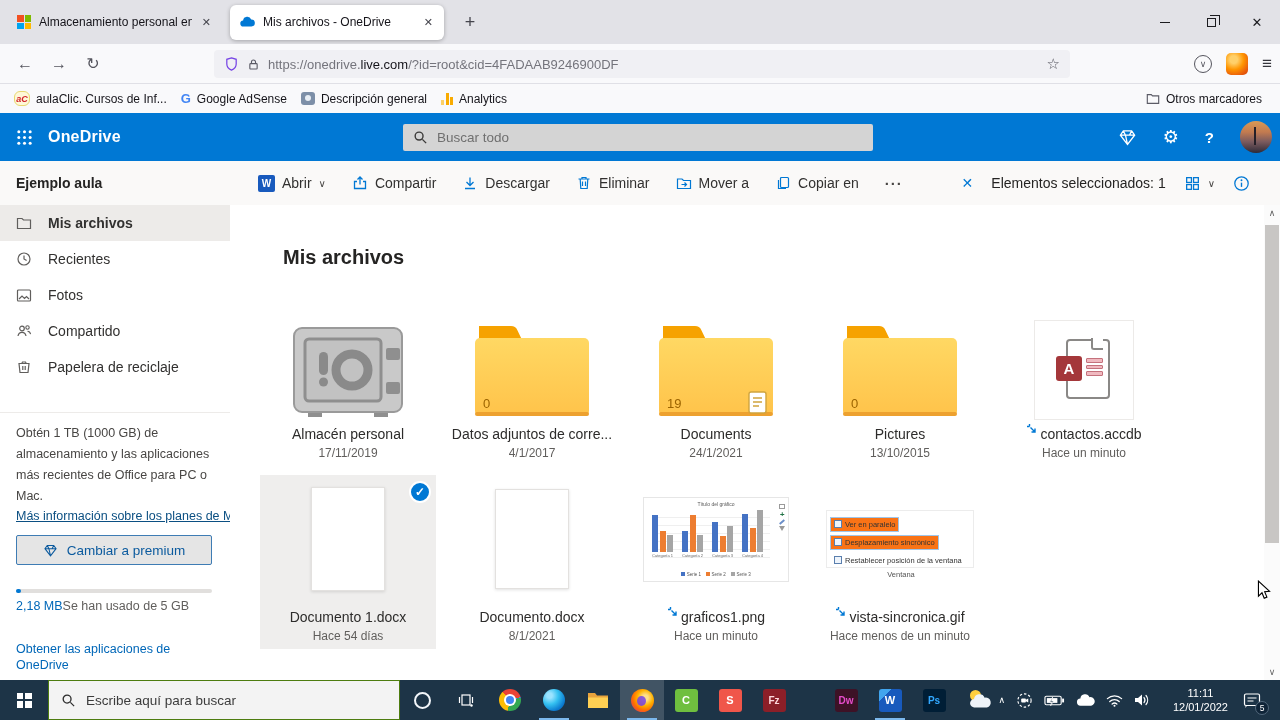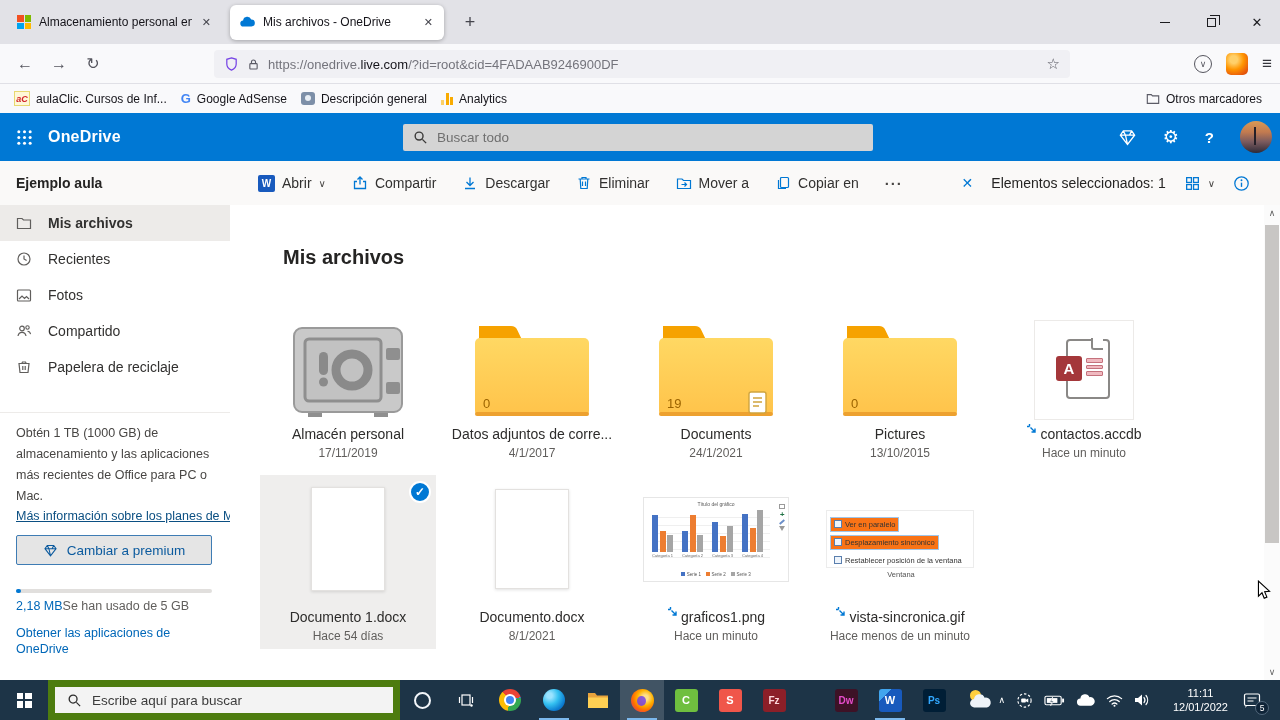--- a/index.html
+++ b/index.html
@@ -25,21 +25,21 @@
 .urlbar{position:absolute;left:214px;top:6px;width:856px;height:28px;background:#f0f0f4;border-radius:4px;display:flex;align-items:center;padding:0 10px;gap:8px}
 .url{flex:1;font-size:13px;color:#15141a;white-space:nowrap;overflow:hidden}
 .url .dim{color:#74747c}
 .url-star{font-size:15px;color:#55555e}
 .nav-right{position:absolute;right:8px;top:6px;height:28px;display:flex;align-items:center;gap:14px}
 .pocket{width:18px;height:18px;border:1.4px solid #55555e;border-radius:50%;display:flex;align-items:center;justify-content:center;font-size:9px;color:#55555e}
 .ffacct{width:22px;height:22px;border-radius:5px;background:radial-gradient(circle at 35% 30%,#ffd06a 0 18%,#ff9500 48%,#e8590c 80%,#d04a08)}
 .hamb{font-size:17px;color:#36363c}
 .bookmarksbar{position:absolute;left:0;top:84px;width:1280px;height:29px;background:#f9f9fb;display:flex;align-items:center;font-size:12px;color:#15141a}
 .bm{display:flex;align-items:center;gap:6px;margin-left:14px}
-.bm-ac{width:16px;height:15px;background:#fff8d8;border:1px solid #e8d870;border-radius:0;font-size:9px;font-weight:bold;color:#d2232a;display:flex;align-items:center;justify-content:center;font-style:italic}
+.bm-ac{width:16px;height:15px;background:#fff8d8;border:1px solid #e8d870;border-radius:6px;font-size:9px;font-weight:bold;color:#d2232a;display:flex;align-items:center;justify-content:center;font-style:italic}
 .bm-g{font-size:13px;font-weight:bold;color:#4285f4}
 .bm-desc{width:14px;height:13px;background:#7d8fa8;border-radius:3px;position:relative}
 .bm-desc::after{content:'';position:absolute;left:4px;top:3px;width:6px;height:6px;border-radius:50%;background:#e8eef5}
 .bm-bars{display:flex;align-items:flex-end;gap:1.5px;height:12px}
 .bm-bars i{width:3px;background:#f9ab00;display:block}
 .bm-bars i:nth-child(1){height:5px;background:#fcd067}.bm-bars i:nth-child(2){height:12px}.bm-bars i:nth-child(3){height:8px}
 .bm-right{margin-left:auto;margin-right:18px;display:flex;align-items:center;gap:6px}
 
 .odheader{position:absolute;left:0;top:113px;width:1280px;height:48px;background:#0078d4;display:flex;align-items:center}
 .waffle{width:48px;height:48px;display:flex;align-items:center;justify-content:center}
@@ -70,21 +70,21 @@
 .nav-item.sel{background:#edebe9;font-weight:bold}
 .side-promo{position:absolute;left:0;top:207px;width:230px;border-top:1px solid #edebe9;padding:10px 16px 0}
 .promo-text{font-size:12.5px;color:#484644;line-height:21px;width:200px}
 .promo-link{font-size:12.5px;color:#0b4f82;text-decoration:underline;white-space:nowrap;overflow:hidden;display:block;margin-top:2px;width:214px}
 .premium-btn{margin-top:12px;width:196px;height:30px;border:1px solid #3e7cb4;background:#e5e5e5;border-radius:2px;display:flex;align-items:center;justify-content:center;gap:9px;font-size:13.5px;color:#0b5a9e;font-family:"Liberation Sans",sans-serif}
 .quota-track{margin-top:24px;width:196px;height:4px;background:#e1dfdd;border-radius:2px;position:relative}
 .quota-fill{position:absolute;left:0;top:0;width:5px;height:4px;background:#0078d4;border-radius:2px}
 .quota-text{margin-top:6px;font-size:12.5px}
 .quota-used{color:#0067b8}
 .quota-label{color:#605e5c}
-.apps-link{margin-top:12px;font-size:12.5px;color:#0067b8;width:170px;line-height:16px}
+.apps-link{margin-top:28px;font-size:12.5px;color:#0067b8;width:170px;line-height:16px}
 
 .content-title{position:absolute;left:283px;top:246px;font-size:20px;font-weight:bold;color:#252423}
 .tile{position:absolute;width:176px;text-align:center}
 .tile .art{height:120px;display:flex;align-items:flex-end;justify-content:center;position:relative}
 .tile-name{margin-top:6px;font-size:14px;color:#2d2c2b;display:flex;align-items:center;justify-content:center;gap:2px;white-space:nowrap}
 .tile-meta{margin-top:4px;font-size:12px;color:#605e5c}
 .tile.sel-tile{background:#efeeed;height:174px;padding-top:0}
 .folder-wrap{position:relative;width:122px;height:96px;margin:0 auto}
 .folder-count{position:absolute;left:12px;bottom:9px;font-size:13px;color:#9c6400}
 .doc-badge{position:absolute;right:10px;bottom:6px}
@@ -123,21 +123,21 @@
 
 .pagescroll{position:absolute;left:1264px;top:205px;width:16px;height:475px;background:#fbfbfb}
 .ps-arrow{position:absolute;left:0;width:16px;height:16px;color:#636363;font-size:9px;display:flex;align-items:center;justify-content:center}
 .ps-thumb{position:absolute;left:1px;top:20px;width:14px;height:318px;background:#c8c6c4}
 .cursor-svg{position:absolute;left:1256px;top:580px}
 
 .taskbar{position:absolute;left:0;top:680px;width:1280px;height:40px;background:#1d3447;display:flex;align-items:center}
 .tb-start{width:48px;height:40px;display:flex;align-items:center;justify-content:center}
 .win-logo{width:15px;height:15px;display:grid;grid-template-columns:1fr 1fr;grid-template-rows:1fr 1fr;gap:1.5px}
 .win-logo i{background:#fff;display:block}
-.tb-search{position:absolute;left:48px;top:0;width:352px;height:40px;background:#f3f3f3;border:7px solid #4d7c0f;display:flex;align-items:center;padding:0 12px;gap:10px}
+.tb-search{position:absolute;left:48px;top:0;width:352px;height:40px;background:#f3f3f3;border:1px solid #4d7c0f;display:flex;align-items:center;padding:0 12px;gap:10px}
 .tb-search input{flex:1;border:none;background:transparent;outline:none;font-size:13.5px;color:#202020;font-family:"Liberation Sans",sans-serif}
 .tb-search input::placeholder{color:#3c3c3c}
 .slot{width:44px;height:40px;display:flex;align-items:center;justify-content:center;position:relative}
 .slot.running::after{content:'';position:absolute;left:7px;right:7px;bottom:0;height:2px;background:#7cb8ec}
 .slot.activeapp{background:rgba(255,255,255,.16)}
 .appletter{width:23px;height:23px;border-radius:3px;display:flex;align-items:center;justify-content:center;font-size:11px;font-weight:bold;color:#fff}
 .cortana{width:17px;height:17px;border:2px solid #f2f6fa;border-radius:50%}
 .chrome-ic{width:22px;height:22px;border-radius:50%;background:conic-gradient(from -45deg,#ea4335 0 33%,#4285f4 0 34%,#34a853 34% 66%,#fbbc05 66% 100%);position:relative}
 .chrome-ic::before{content:'';position:absolute;left:5px;top:5px;width:12px;height:12px;border-radius:50%;background:#fff}
 .chrome-ic::after{content:'';position:absolute;left:7px;top:7px;width:8px;height:8px;border-radius:50%;background:#4285f4}

